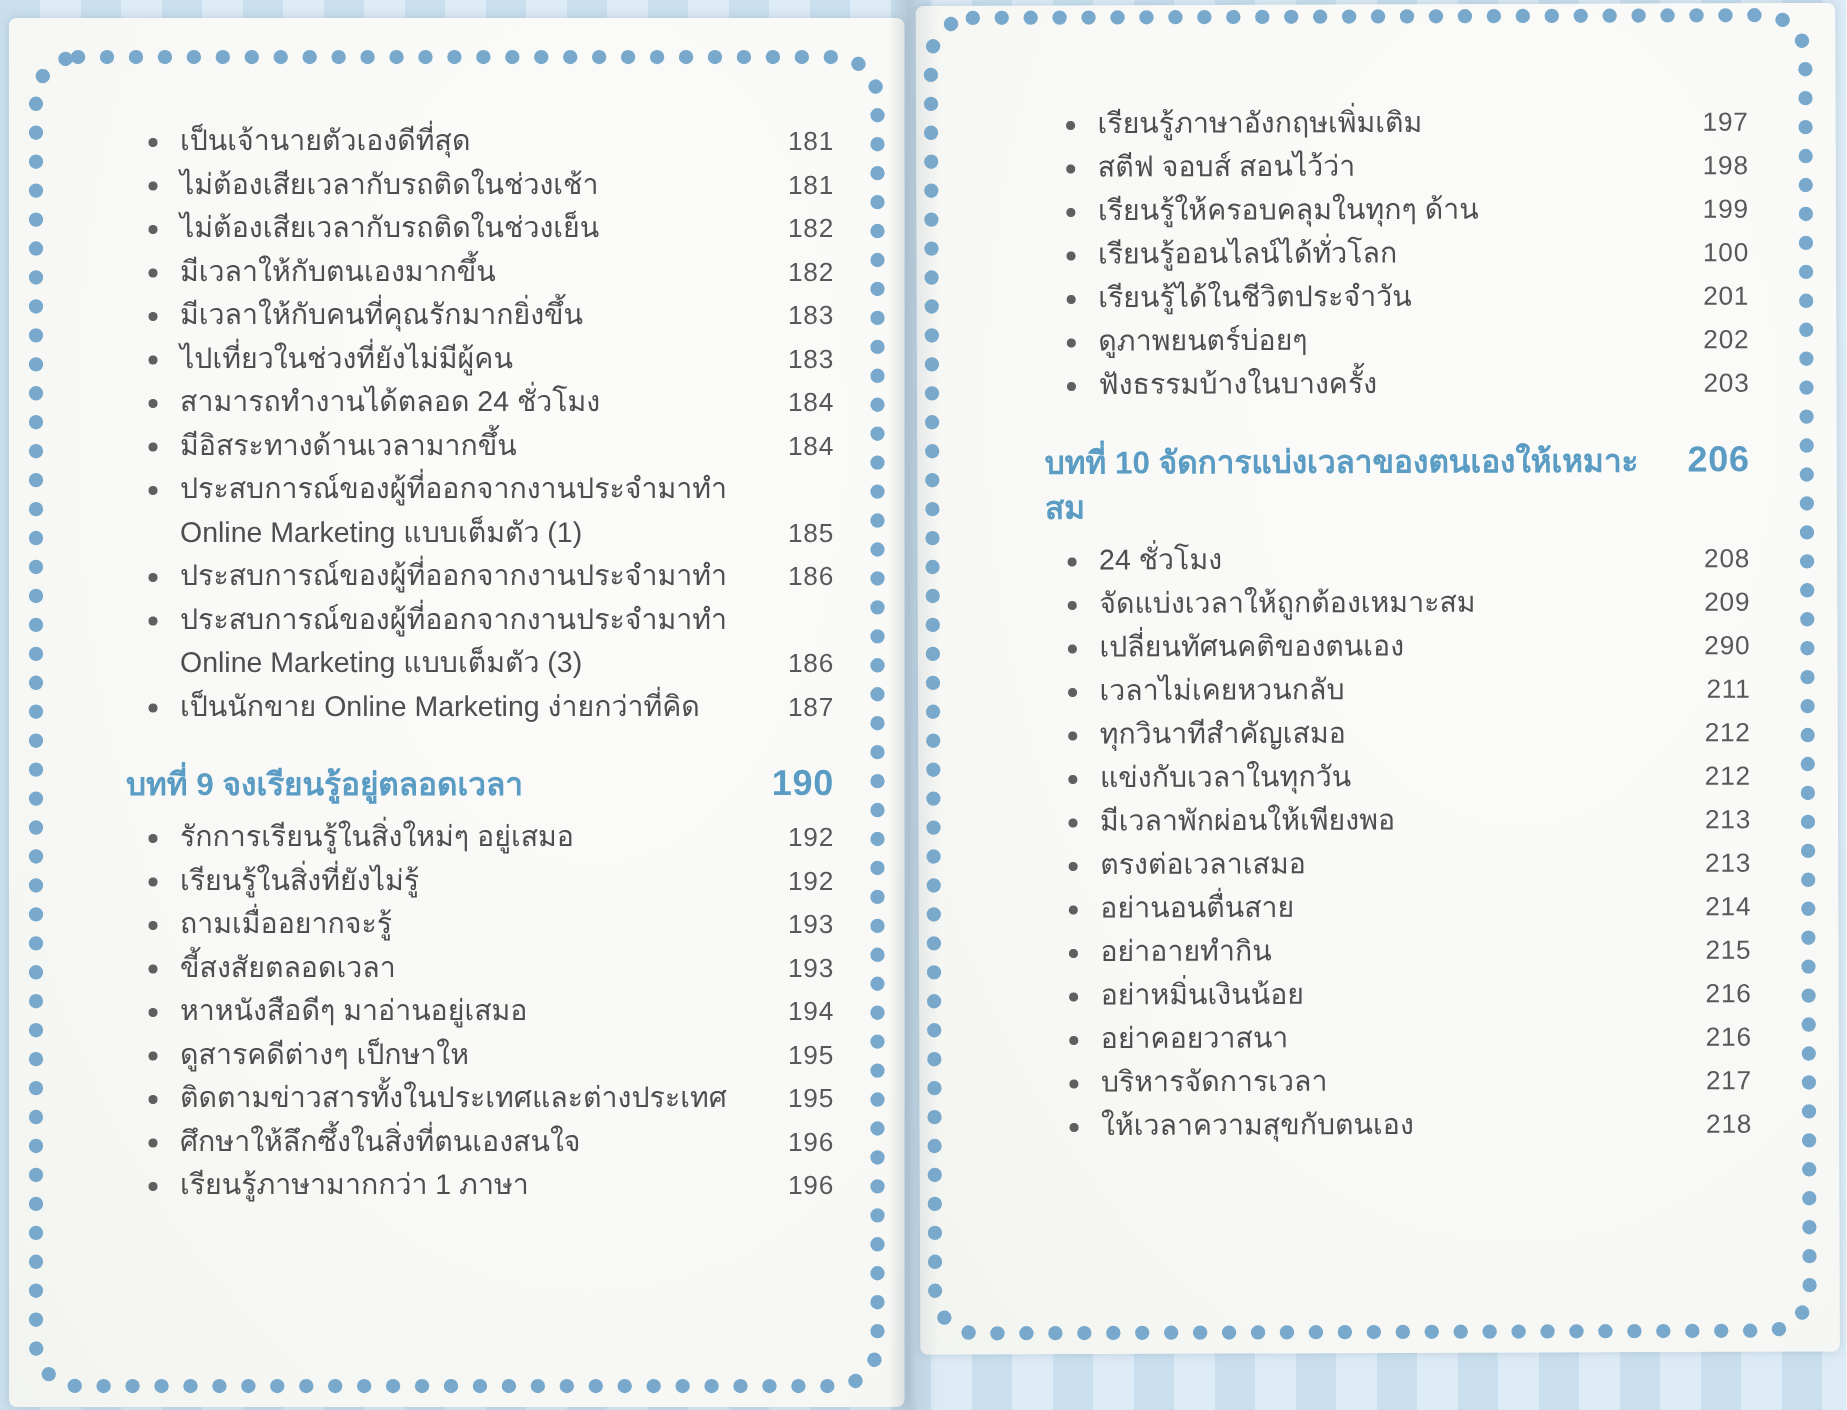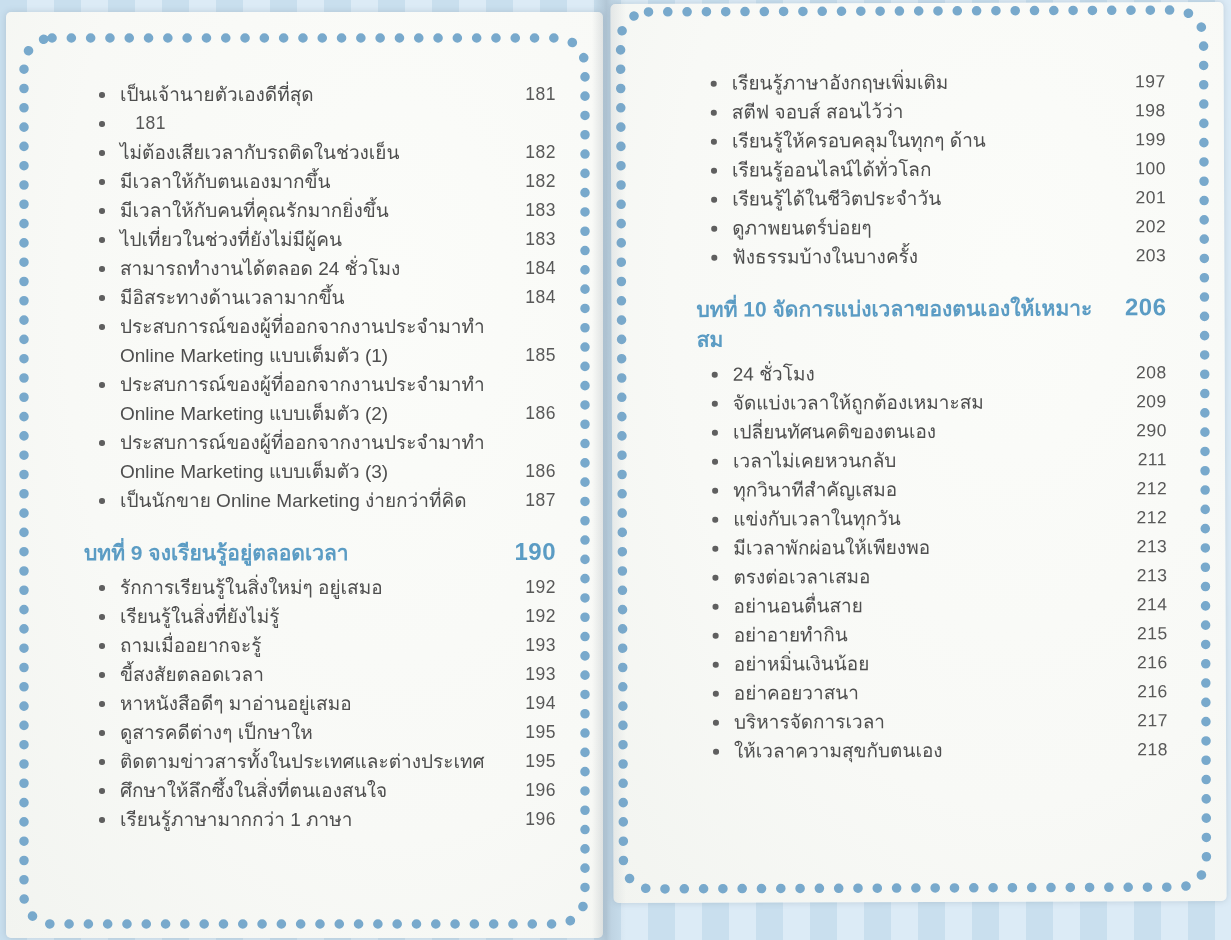--- a/index.html
+++ b/index.html
@@ -67,20 +67,23 @@
         </span>
         <span class="item-text">
           <div>เป็นเจ้านายตัวเองดีที่สุด</div>
         </span>
         <span class="item-page">181</span>
       </div>
       <div class="toc-item">
         <span class="bullet-cell">
           <i></i>
         </span>
+        <span class="item-text">
+          <div>ไม่ต้องเสียเวลากับรถติดในช่วงเช้า</div>
+        </span>
         <span class="item-page">181</span>
       </div>
       <div class="toc-item">
         <span class="bullet-cell">
           <i></i>
         </span>
         <span class="item-text">
           <div>ไม่ต้องเสียเวลากับรถติดในช่วงเย็น</div>
         </span>
         <span class="item-page">182</span>
@@ -139,21 +142,20 @@
           <div>Online Marketing แบบเต็มตัว (1)</div>
         </span>
         <span class="item-page">185</span>
       </div>
       <div class="toc-item">
         <span class="bullet-cell">
           <i></i>
         </span>
         <span class="item-text">
           <div>ประสบการณ์ของผู้ที่ออกจากงานประจำมาทำ</div>
-          <div>Online Marketing แบบเต็มตัว (2)</div>
         </span>
         <span class="item-page">186</span>
       </div>
       <div class="toc-item">
         <span class="bullet-cell">
           <i></i>
         </span>
         <span class="item-text">
           <div>ประสบการณ์ของผู้ที่ออกจากงานประจำมาทำ</div>
           <div>Online Marketing แบบเต็มตัว (3)</div>

